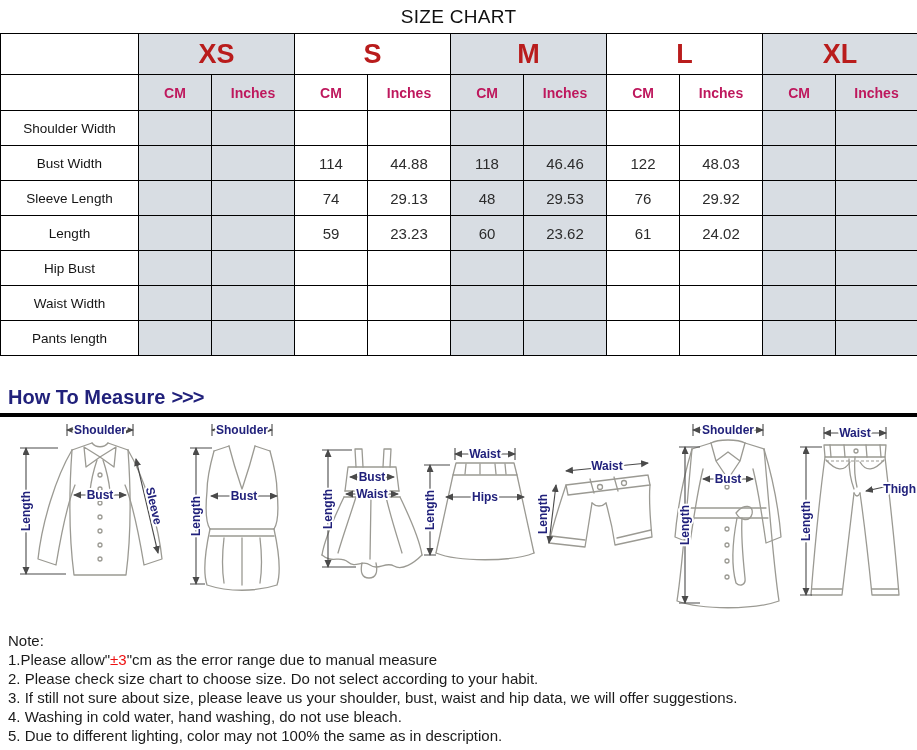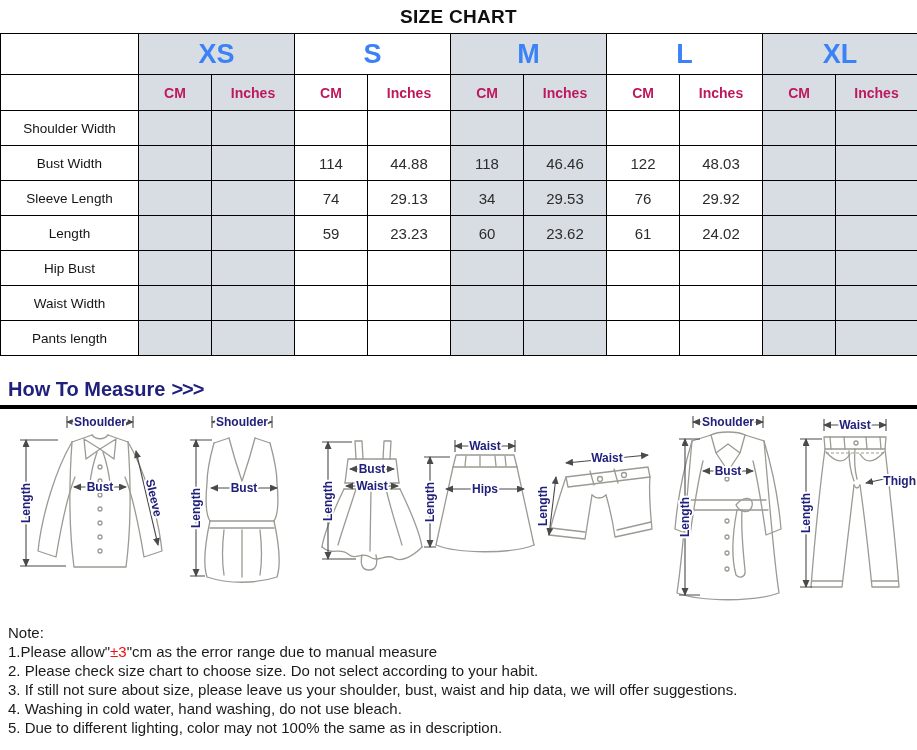--- a/index.html
+++ b/index.html
@@ -4,38 +4,38 @@
 <style>
   * { box-sizing: border-box; }
   html,body { margin:0; padding:0; }
   body {
     width:917px; height:750px; overflow:hidden;
     background:#ffffff;
     font-family:"Liberation Sans", sans-serif;
     color:#111;
   }
   .title {
-    text-align:center; font-size:19px; font-weight:700; color:#101010;
+    text-align:center; font-size:19px; font-weight:400; color:#101010;
     padding:6px 0 5px; letter-spacing:0.3px;
   }
   table.size-chart {
     border-collapse:collapse; table-layout:fixed; width:917px;
   }
   .size-chart th, .size-chart td {
     border:1px solid #000; text-align:center; vertical-align:middle;
     padding:0; overflow:hidden;
   }
   col.shade { background:#d8dde3; }
   tr.size-row th { height:41px; }
-  tr.size-row th.size-label { color:#3b82f6; font-size:27px; font-weight:700; }
+  tr.size-row th.size-label { color:#b91c1c; font-size:27px; font-weight:700; }
   tr.unit-row th { height:36px; font-size:14px; font-weight:700; color:#be185d; }
   tbody th.row-label { height:35px; font-weight:400; font-size:13.5px; color:#141414; }
   tbody td { height:35px; font-size:15px; color:#2c2c2c; }
   .measure-head {
-    margin-top:20px; padding-left:8px; height:27px;
+    margin-top:28px; padding-left:8px; height:27px;
     font-size:20px; font-weight:700; color:#21217b; line-height:27px;
   }
   .measure-head .chev { margin-left:6px; letter-spacing:-1px; }
   .rule { height:4px; background:#000; margin-top:2px; }
   svg.diagrams { display:block; }
   .g { fill:none; stroke:#9b9a93; stroke-width:1.3; stroke-linecap:round; stroke-linejoin:round; }
   .gd { fill:none; stroke:#9b9a93; stroke-width:1; stroke-dasharray:3 2; }
   .d { fill:none; stroke:#4a4a4a; stroke-width:1.1; }
   .lbl {
     font-family:"Liberation Sans", sans-serif; font-size:12px; font-weight:700;
@@ -114,21 +114,21 @@
       <td>48.03</td>
       <td></td>
       <td></td>
     </tr>
     <tr>
       <th class="row-label">Sleeve Length</th>
       <td></td>
       <td></td>
       <td>74</td>
       <td>29.13</td>
-      <td>34</td>
+      <td>48</td>
       <td>29.53</td>
       <td>76</td>
       <td>29.92</td>
       <td></td>
       <td></td>
     </tr>
     <tr>
       <th class="row-label">Length</th>
       <td></td>
       <td></td>

